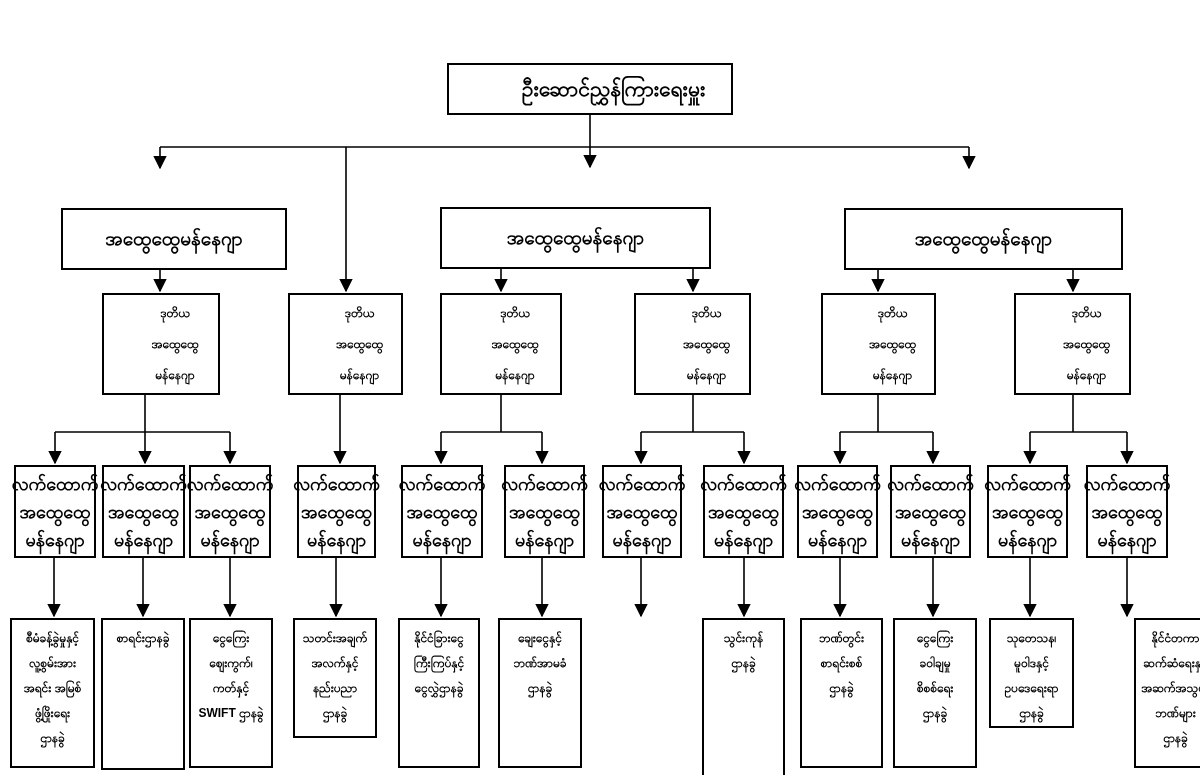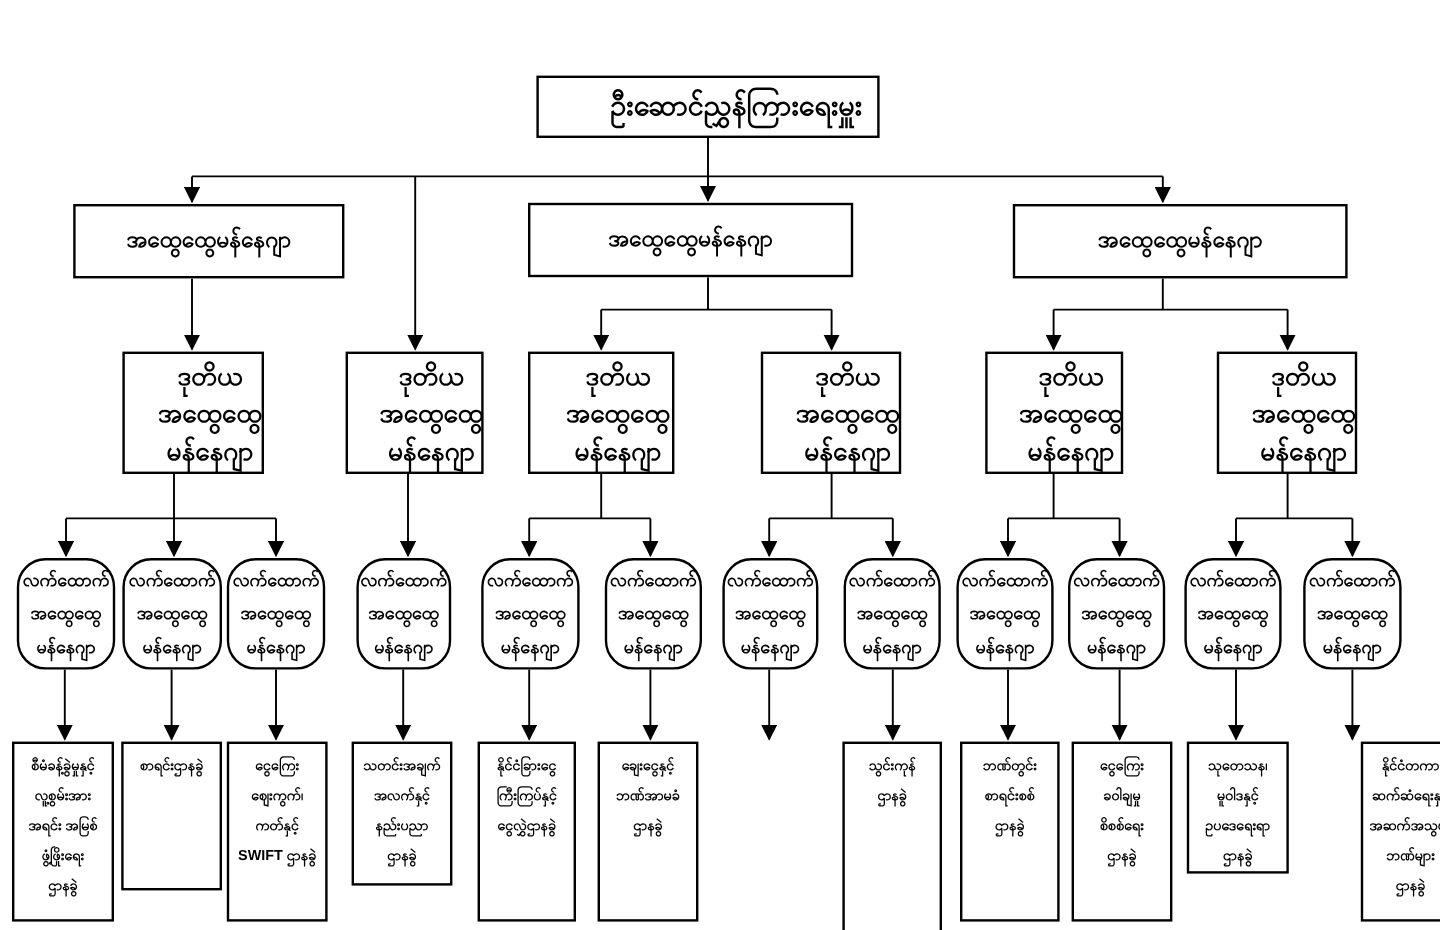--- a/index.html
+++ b/index.html
@@ -26,24 +26,24 @@
     border: 2px solid #000000;
     background: #ffffff;
     color: #000000;
     display: flex;
     align-items: center;
     justify-content: center;
     text-align: center;
     white-space: pre-line;
     font-weight: 700;
   }
-  .md   { font-size: 24px; line-height: 30px; border-width: 2px; padding-left: 47px; }
-  .gm   { font-size: 19px; line-height: 26px; }
-  .dgm  { font-size: 22px; line-height: 31px; padding-left: 28px; }
-  .agm  { font-size: 15px; line-height: 28px; border-radius: 24px; }
+  .md   { font-size: 21px; line-height: 30px; border-width: 2px; padding-left: 47px; }
+  .gm   { font-size: 19px; line-height: 26px; margin-top: 38px; }
+  .dgm  { font-size: 12px; line-height: 31px; padding-left: 28px; }
+  .agm  { font-size: 18px; line-height: 28px; }
   .dept {
     font-size: 12px;
     line-height: 25px;
     align-items: flex-start;
     padding: 6px 2px 4px 2px;
   }
 </style>
 </head>
 <body>
 
@@ -179,21 +179,21 @@
 မန်နေဂျာ</div>
   <div class="box agm" style="left:1086px;top:465px;width:82px;height:93px">လက်ထောက်
 အထွေထွေ
 မန်နေဂျာ</div>
 
   <div class="box dept" style="left:10px;top:618px;width:85px;height:150px">စီမံခန့်ခွဲမှုနှင့်
 လူ့စွမ်းအား
 အရင်း အမြစ်
 ဖွံ့ဖြိုးရေး
 ဌာနခွဲ</div>
-  <div class="box dept" style="left:101px;top:618px;width:84px;height:124px">စာရင်းဌာနခွဲ</div>
+  <div class="box dept" style="left:101px;top:618px;width:84px;height:152px">စာရင်းဌာနခွဲ</div>
   <div class="box dept" style="left:189px;top:618px;width:84px;height:150px">ငွေကြေး
 ဈေးကွက်၊
 ကတ်နှင့်
 SWIFT ဌာနခွဲ</div>
   <div class="box dept" style="left:293px;top:618px;width:84px;height:120px">သတင်းအချက်
 အလက်နှင့်
 နည်းပညာ
 ဌာနခွဲ</div>
   <div class="box dept" style="left:398px;top:618px;width:82px;height:150px">နိုင်ငံခြားငွေ
 ကြီးကြပ်နှင့်

